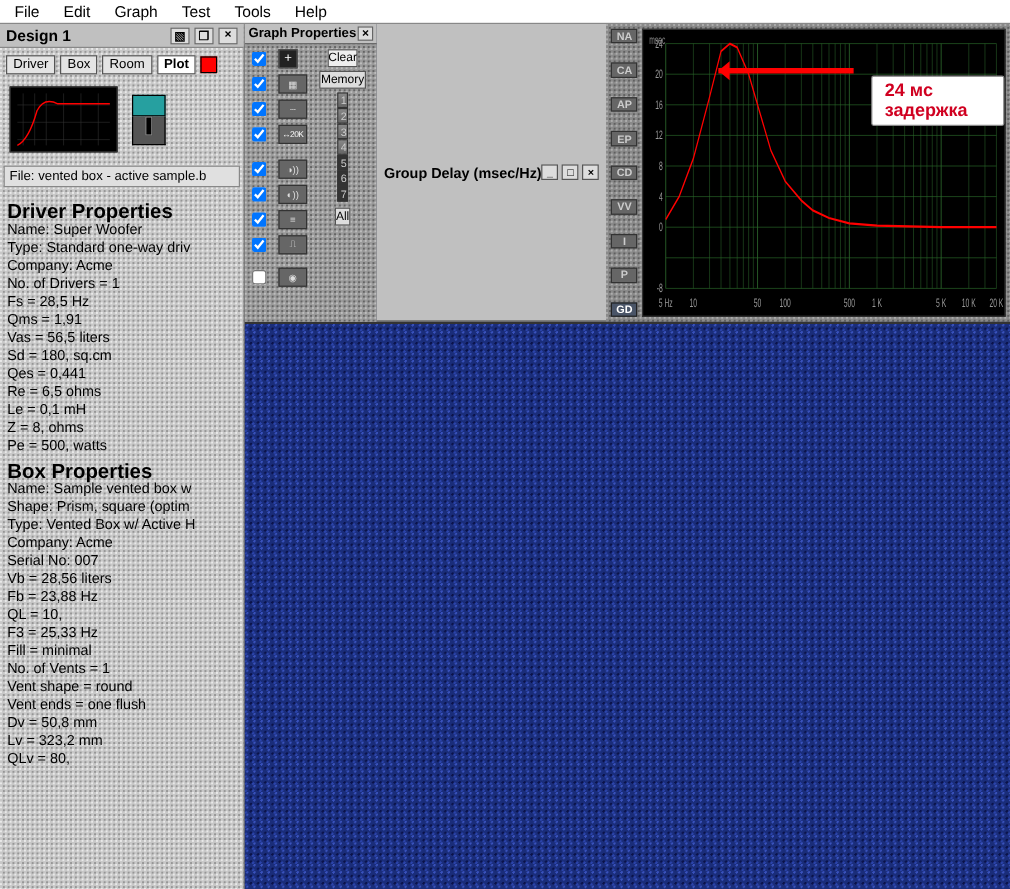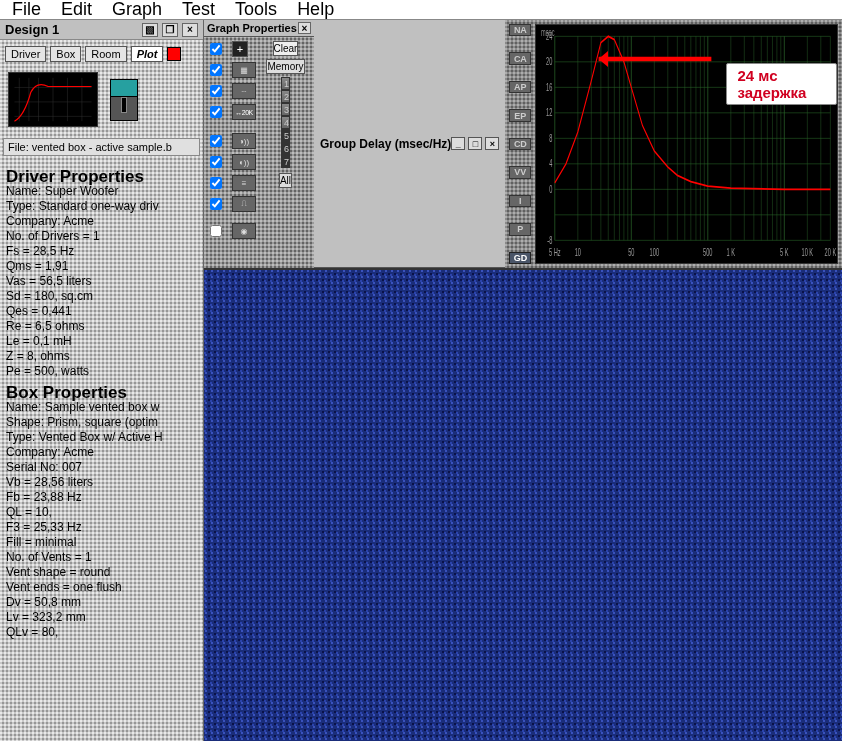--- a/index.html
+++ b/index.html
@@ -12,21 +12,21 @@
     overflow: hidden;
     color: #000;
   }
   .menubar {
     background: #fff;
     height: 20px;
     display: flex;
     align-items: center;
     gap: 8px;
     padding: 0 6px;
-    font-size: 18px;
+    font-size: 13px;
     border-bottom: 1px solid #888;
   }
   .menubar span { cursor: default; padding: 2px 6px; }
   .workspace {
     display: flex;
     height: 721px;
   }
   .left-panel {
     width: 204px;
     background: #c8c8c8;
@@ -49,21 +49,21 @@
   .tinybtn {
     width:16px; height:14px; background:#ddd; border:1px solid #666;
     display:flex; align-items:center; justify-content:center;
     font-size:10px; cursor:default;
   }
   .tabrow { display:flex; gap:4px; padding:6px 5px; align-items:center;}
   .tab {
     background:#e4e4e4; border:1px solid #555; padding:1px 5px;
     font-size:11px; cursor:default;
   }
-  .tab.active { background:#fff; font-weight:bold;font-style:italic;}
+  .tab.active { background:#fff; font-weight:bold;}
   .swatch { width:14px; height:14px; background:#ff0000; border:1px solid #000;}
   .thumb-row { display:flex; gap:12px; padding:4px 8px 8px; align-items:center;}
   .thumb {
     width:90px; height:55px; background:#000; border:1px solid #333;
     position:relative;
   }
   .thumb svg { width:100%; height:100%; }
   .spk-thumb {
     width:28px; height:42px; display:flex; flex-direction:column;
   }

